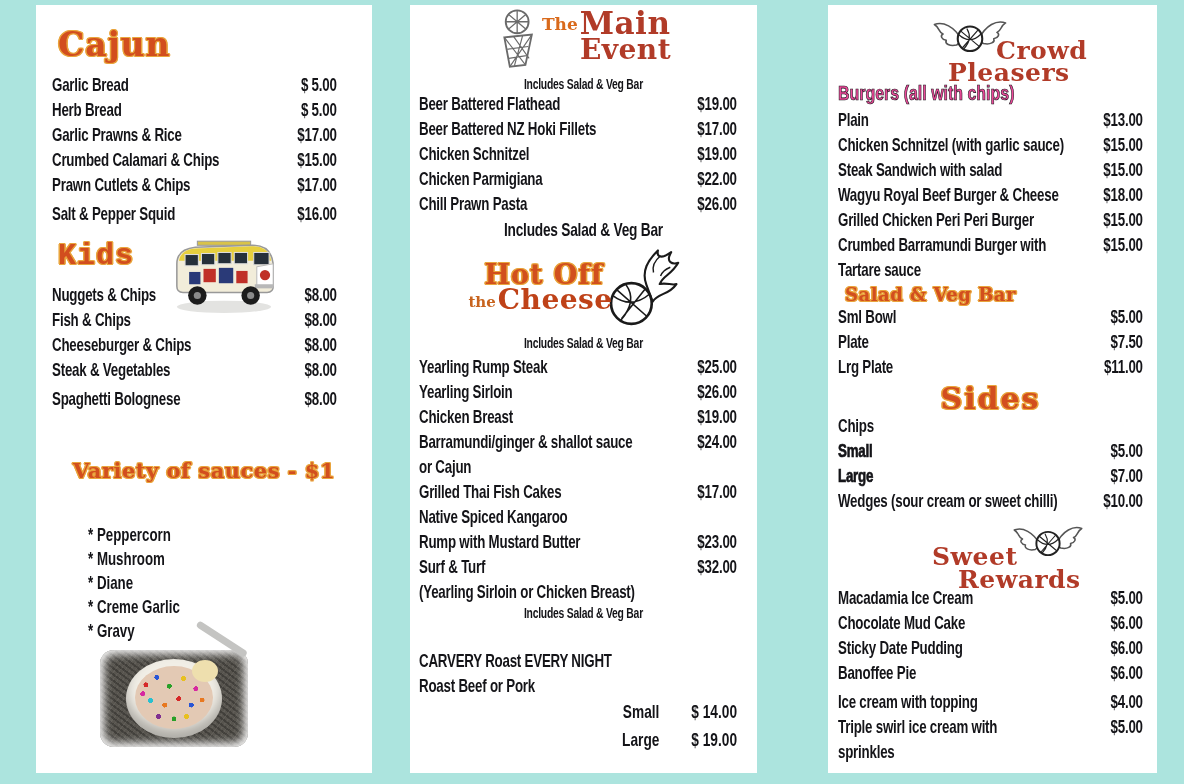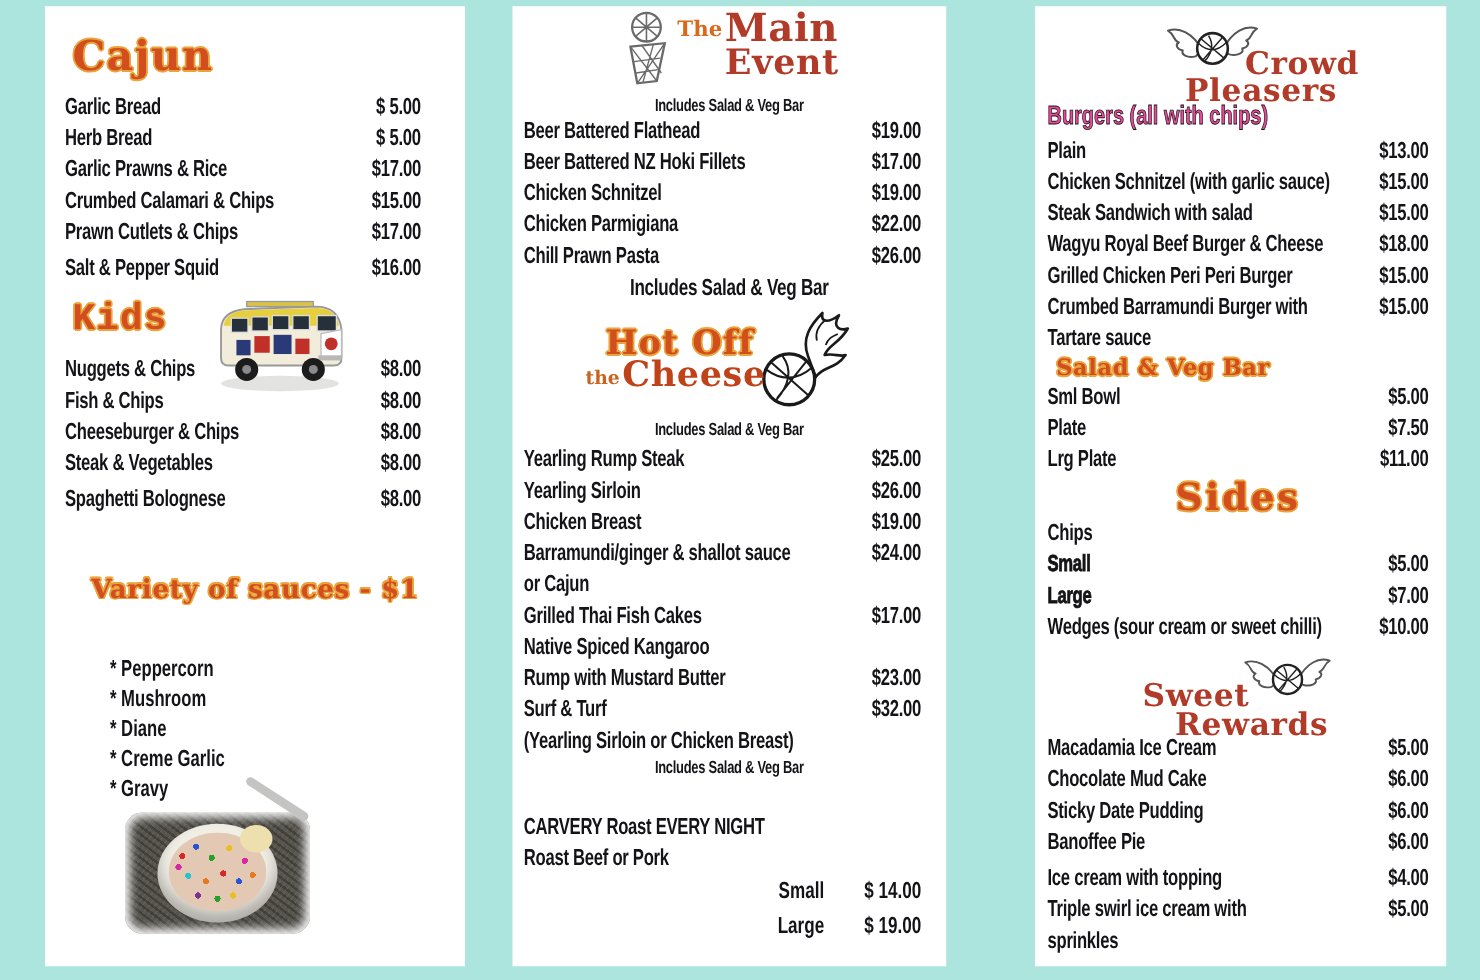--- a/index.html
+++ b/index.html
@@ -95,21 +95,21 @@
   
   .right-items{padding:0 14px 0 10px;}
   .logo-crowd{position:relative;height:66px;margin-top:5px;}
   .cp-icon{position:absolute;left:104px;top:2px;}
   .cp-line1{position:absolute;left:168px;top:26px;font-size:25px;}
   .cp-line2{position:absolute;left:120px;top:48px;font-size:25px;}
   .sub{font-size:21px;font-weight:bold;color:#ec4899;height:24px;margin-top:5px;}
   .sub > span{display:inline-block;transform:scaleX(0.76);transform-origin:0 0;white-space:nowrap;}
   .h-salad{font-size:18px;line-height:20px;margin:0 0 0 7px;letter-spacing:0.5px;}
   .h-sides{font-size:30px;line-height:30px;text-align:center;margin-top:4px;letter-spacing:2px;}
-  .logo-sweet{position:relative;height:66px;margin-top:4px;}
+  .logo-sweet{position:relative;height:66px;margin-top:4px;margin-left:18px;}
   .sw-line1{position:absolute;left:86px;top:24px;font-size:25px;}
   .sw-icon{position:absolute;left:166px;top:0px;}
   .sw-line2{position:absolute;left:112px;top:47px;font-size:25px;}
   .mt4{margin-top:4px;}
 </style>
 </head>
 <body>
 
 <div class="stage">
 

